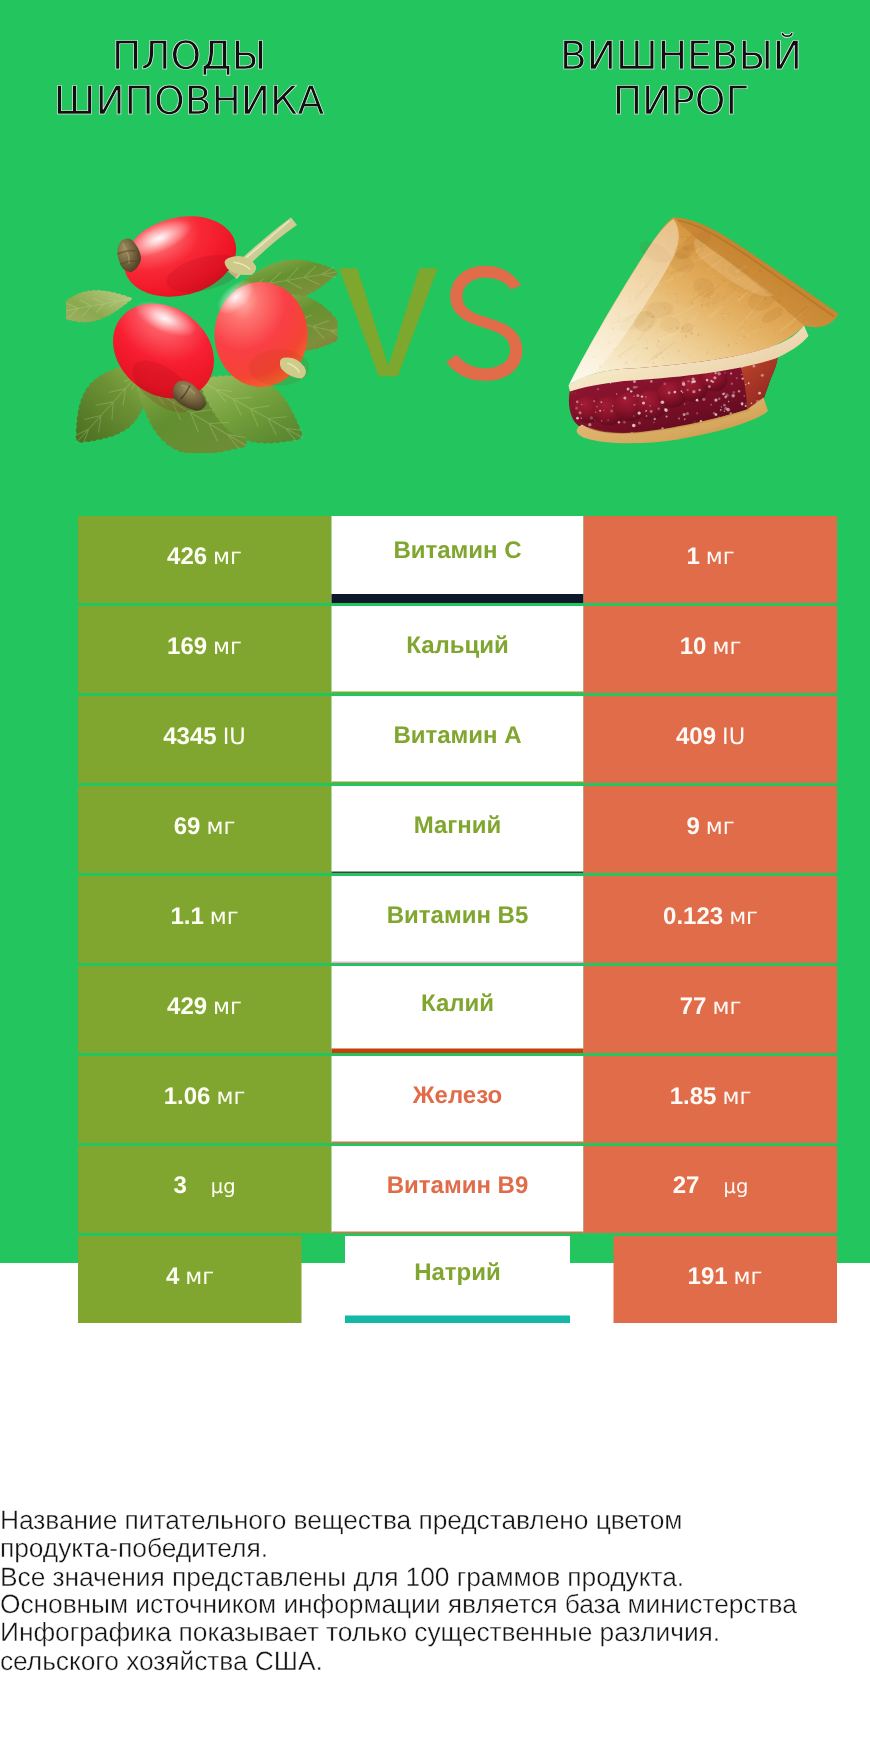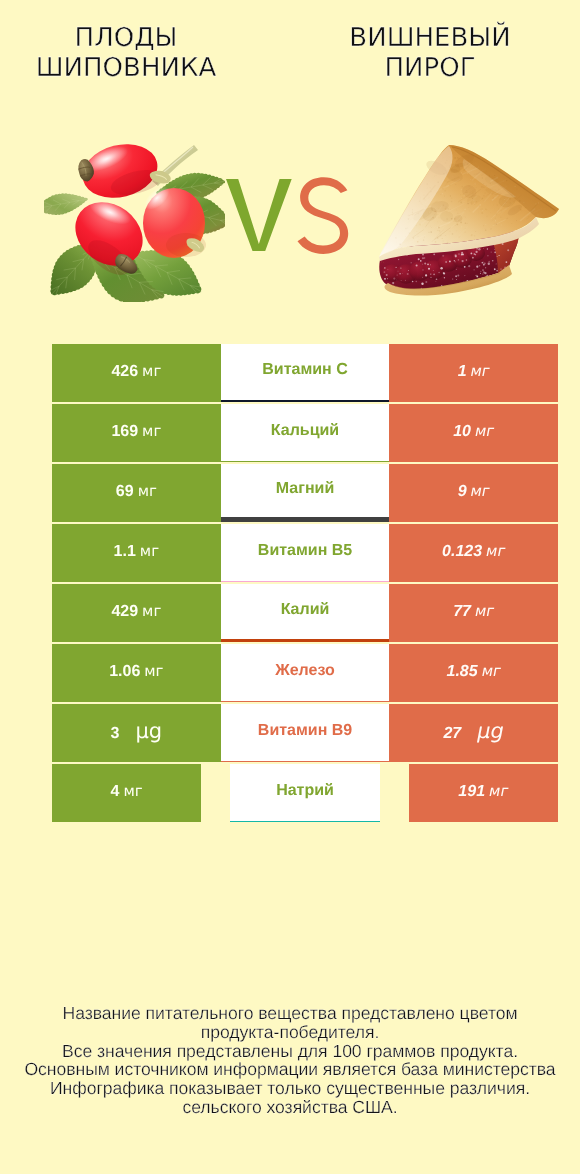--- a/index.html
+++ b/index.html
@@ -1,51 +1,51 @@
 <!DOCTYPE html>
 <html><head>
 <meta charset="utf-8">
 <title>infographic</title>
 <style>
 html,body{margin:0;padding:0;background:#fff;}
 *{-webkit-font-smoothing:antialiased;text-rendering:geometricPrecision;}
 .page{will-change:transform;}
 body{width:580px;height:1174px;overflow:hidden;
      font-family:"DejaVu Sans",sans-serif;-webkit-font-smoothing:antialiased;}
-.page{position:relative;width:580px;height:1174px;background:#fef9c3;}
+.page{position:relative;width:580px;height:842px;background:#22c55e;}
 
 
 .title{position:absolute;top:23px;font-family:"DejaVu Sans",sans-serif;font-weight:400;
        font-size:26px;line-height:30px;color:#101010;text-align:center;white-space:pre-line;
        -webkit-text-stroke:0.4px #fff;}
 #title-left{left:126px;transform:translateX(-50%);}
-#title-right{left:430px;transform:translateX(-50%);}
+#title-right{left:454px;transform:translateX(-50%);}
 
 
 .hero-img{position:absolute;}
 #img-left{left:44px;top:137px;}
 #img-right{left:376px;top:143px;}
 .vs{position:absolute;left:222px;top:172px;}
 
 
 .tbl{position:absolute;left:21px;top:344px;width:537px;}
 .row{display:flex;height:58px;margin-bottom:2px;padding-left:31px;}
 .row:last-child{margin-bottom:0;gap:29px;}
 .cell{width:179px;display:flex;align-items:center;justify-content:center;
       box-sizing:border-box;font-family:"Liberation Sans",sans-serif;}
 .cell.left{background:#80a630;color:#fdfff4;}
-.cell.right{background:#e06c49;color:#fffaf6;font-style:italic;}
+.cell.right{background:#e06c49;color:#fffaf6;}
 .cell.mid{background:#fff;font-weight:bold;font-size:16px;}
 .cell>span{position:relative;top:-2px;white-space:nowrap;}
 .val{font-weight:bold;font-size:16px;}
 .unit{font-family:"DejaVu Sans",sans-serif;font-weight:400;font-size:15px;margin-left:4px;}
-.unit.big{font-size:21px;margin-left:16px;}
-
-
-.footer{position:absolute;left:0;top:1004px;width:580px;text-align:center;
+.unit.big{font-size:13px;margin-left:16px;}
+
+
+.footer{position:absolute;left:0;top:1004px;width:580px;text-align:left;
         font-family:"Liberation Sans",sans-serif;font-size:17.6px;line-height:18.8px;color:#141414;
         -webkit-text-stroke:0.25px #fff;letter-spacing:-0.05px;}
 </style>
 </head>
 <body>
 
 <div class="page">
 
   <div class="title" id="title-left">ПЛОДЫ
 ШИПОВНИКА</div>
@@ -851,43 +851,54 @@
   <div class="vs"><svg viewBox="0 0 140 90" width="140" height="90">
  <path d="M4 6.9 L16.2 6.9 L36.85 72 L36.9 72 L57.55 6.9 L69.7 6.9 L43.2 78.9 L30.5 78.9 Z" fill="#7ea72e"></path>
  <path d="M118.8 21.0 A20.8 19.2 0 0 0 101.4 13.2 C92.8 13.2 86.3 18.4 86.3 25.8 C86.3 32.3 90.6 35.9 100.3 38.9 L107.4 41.2 C120.3 45.4 126.2 51.8 126.2 61.6 C126.2 73.8 116.0 81.9 101.3 81.9 C90.3 81.9 81.3 77.4 75.5 69.3 L82.6 64.4 A21.8 20.2 0 0 0 101.5 73.5 C111.4 73.5 118.0 68.5 118.0 61.3 C118.0 54.3 114.0 50.8 103.2 47.3 L96.4 45.1 C84.2 41.1 78.1 34.7 78.1 25.6 C78.1 13.9 87.9 5.2 101.5 5.2 C111.8 5.2 120.1 9.8 125.4 18.2 Z" fill="#e06c49"></path>
 </svg></div>
 
   <div class="tbl" id="nutrient-table">
       <div class="row">
         <div class="cell left">
           <span class="vwrap"><span class="val">426</span><span class="unit">мг</span></span>
         </div>
-        <div class="cell mid" style="color:#80a630;border-bottom:2px solid #0f172a">
+        <div class="cell mid" style="color:#80a630;border-bottom:6px solid #0f172a">
           <span>Витамин С</span>
         </div>
         <div class="cell right">
           <span class="vwrap"><span class="val">1</span><span class="unit">мг</span></span>
         </div>
       </div>
       <div class="row">
         <div class="cell left">
           <span class="vwrap"><span class="val">169</span><span class="unit">мг</span></span>
         </div>
         <div class="cell mid" style="color:#80a630;border-bottom:1px solid #80a630">
           <span>Кальций</span>
         </div>
         <div class="cell right">
           <span class="vwrap"><span class="val">10</span><span class="unit">мг</span></span>
         </div>
       </div>
       <div class="row">
         <div class="cell left">
+          <span class="vwrap"><span class="val">4345</span><span class="unit">IU</span></span>
+        </div>
+        <div class="cell mid" style="color:#80a630;border-bottom:1px solid #80a630">
+          <span>Витамин А</span>
+        </div>
+        <div class="cell right">
+          <span class="vwrap"><span class="val">409</span><span class="unit">IU</span></span>
+        </div>
+      </div>
+      <div class="row">
+        <div class="cell left">
           <span class="vwrap"><span class="val">69</span><span class="unit">мг</span></span>
         </div>
-        <div class="cell mid" style="color:#80a630;border-bottom:5px solid #404040">
+        <div class="cell mid" style="color:#80a630;border-bottom:1px solid #404040">
           <span>Магний</span>
         </div>
         <div class="cell right">
           <span class="vwrap"><span class="val">9</span><span class="unit">мг</span></span>
         </div>
       </div>
       <div class="row">
         <div class="cell left">
           <span class="vwrap"><span class="val">1.1</span><span class="unit">мг</span></span>
         </div>
@@ -928,21 +939,21 @@
           <span>Витамин B9</span>
         </div>
         <div class="cell right">
           <span class="vwrap"><span class="val">27</span><span class="unit big">µg</span></span>
         </div>
       </div>
       <div class="row">
         <div class="cell left">
           <span class="vwrap"><span class="val">4</span><span class="unit">мг</span></span>
         </div>
-        <div class="cell mid" style="color:#80a630;border-bottom:1px solid #14b8a6">
+        <div class="cell mid" style="color:#80a630;border-bottom:5px solid #14b8a6">
           <span>Натрий</span>
         </div>
         <div class="cell right">
           <span class="vwrap"><span class="val">191</span><span class="unit">мг</span></span>
         </div>
       </div>
     </div>
 
   <div class="footer" id="footer">
       <div>Название питательного вещества представлено цветом</div>

